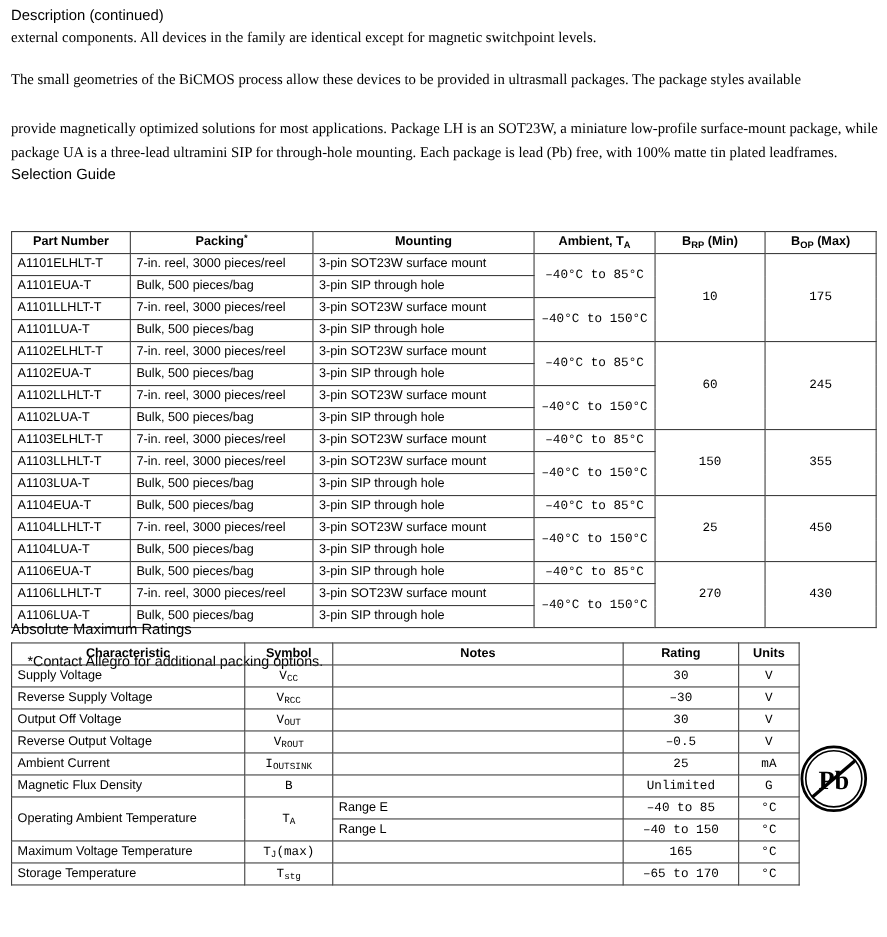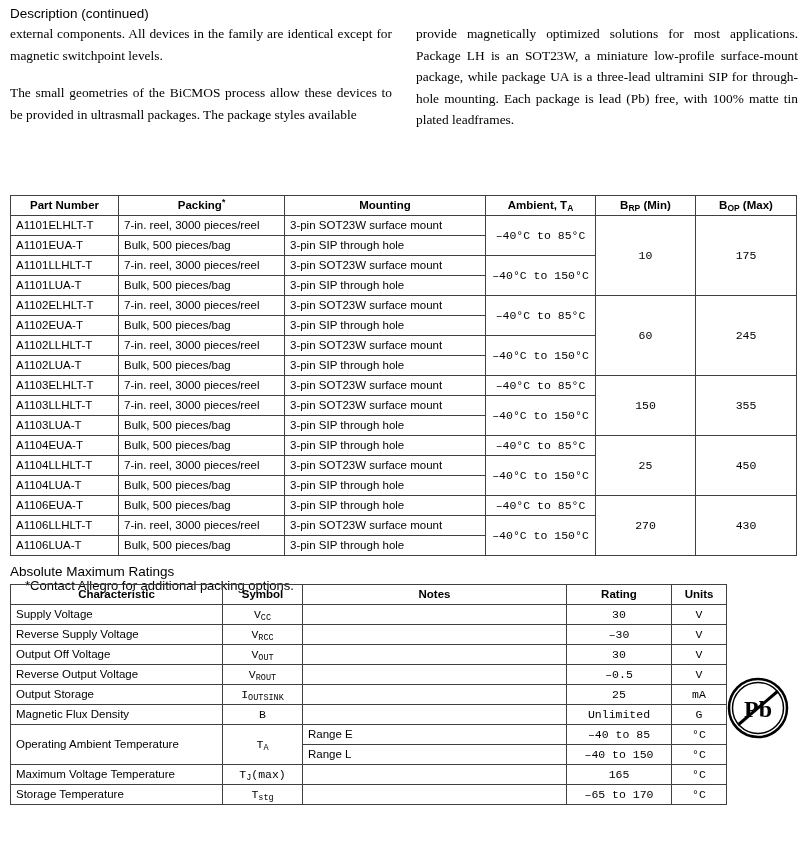--- a/index.html
+++ b/index.html
@@ -12,21 +12,21 @@
     overflow: hidden;
   }
   .section-title {
     font-family: "Liberation Sans", sans-serif;
     font-size: 13.5px; font-weight: normal;
     margin: 0 0 5px 0;
   }
   
   #description { position: absolute; top: 6px; left: 10px; width: 788px; }
   #description .section-title { margin-bottom: 2px; }
-  .desc-cols { display: flex; gap: 24px; }
+  .desc-cols { display: flex; gap: 24px; flex-direction: column; }
   .desc-col {
     flex: 1;
     font-family: "Liberation Serif", serif;
     font-size: 13.4px; line-height: 21.5px;
     text-align: justify;
   }
   .desc-col p { margin: 0; }
   .desc-col p + p { margin-top: 16px; }
   
   table { border-collapse: collapse; table-layout: fixed; font-size: 11.5px; }
@@ -63,20 +63,21 @@
         <p>external components. All devices in the family are identical except for magnetic switchpoint levels.</p>
         <p>The small geometries of the BiCMOS process allow these devices to be provided in ultrasmall packages. The package styles available</p>
       </div>
       <div class="desc-col">
         <p>provide magnetically optimized solutions for most applications. Package LH is an SOT23W, a miniature low-profile surface-mount package, while package UA is a three-lead ultramini SIP for through-hole mounting. Each package is lead (Pb) free, with 100% matte tin plated leadframes.</p>
       </div>
     </div>
   </div>
 
   <div id="selection-guide">
+    <h2 class="section-title">Selection Guide</h2>
     <table id="selection-table">
       <colgroup>
         <col style="width:108px">
           <col style="width:166px">
           <col style="width:201px">
         <col style="width:110px">
           <col style="width:100px">
           <col style="width:101px">
       </colgroup>
       <thead>
@@ -242,21 +243,21 @@
             <td class="cell-center">V</td>
           </tr>
           <tr>
             <td class="cell-left">Reverse Output Voltage</td>
             <td class="cell-center"><span>V</span><sub>ROUT</sub></td>
             <td class="cell-left"></td>
             <td class="cell-center">–0.5</td>
             <td class="cell-center">V</td>
           </tr>
           <tr>
-            <td class="cell-left">Output Storage</td>
+            <td class="cell-left">Ambient Current</td>
             <td class="cell-center"><span>I</span><sub>OUTSINK</sub></td>
             <td class="cell-left"></td>
             <td class="cell-center">25</td>
             <td class="cell-center">mA</td>
           </tr>
           <tr>
             <td class="cell-left">Magnetic Flux Density</td>
             <td class="cell-center"><span>B</span><sub></sub></td>
             <td class="cell-left"></td>
             <td class="cell-center">Unlimited</td>

